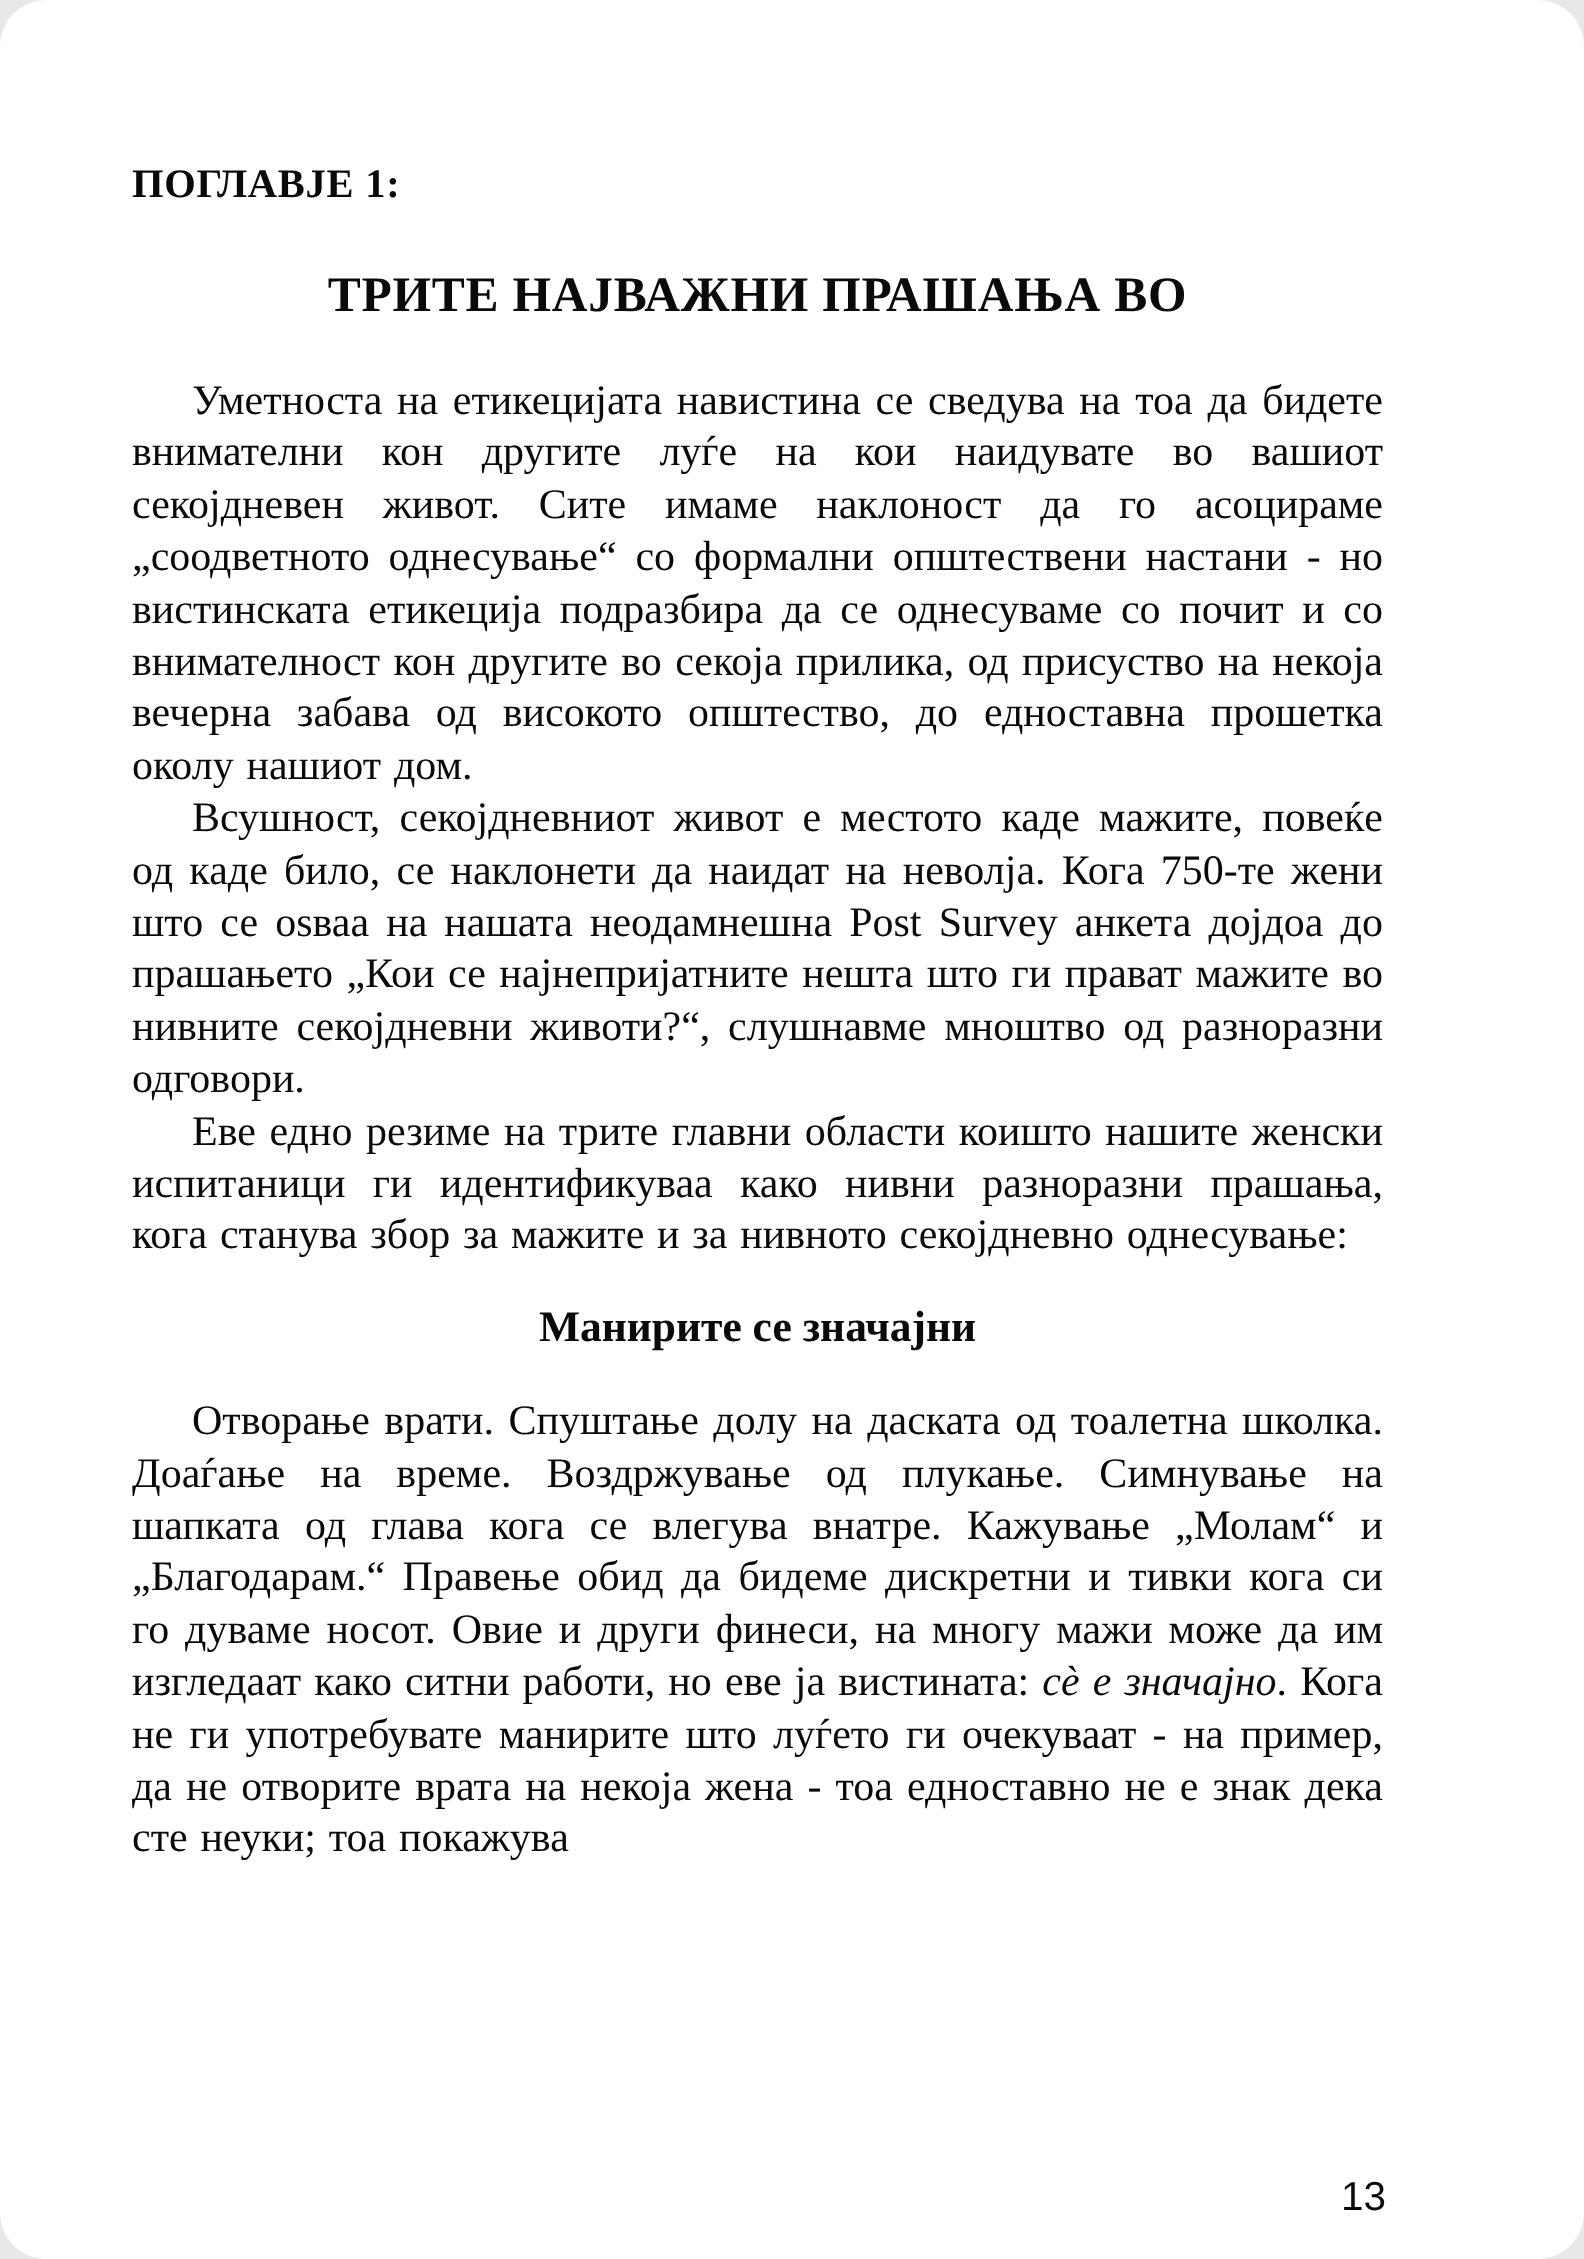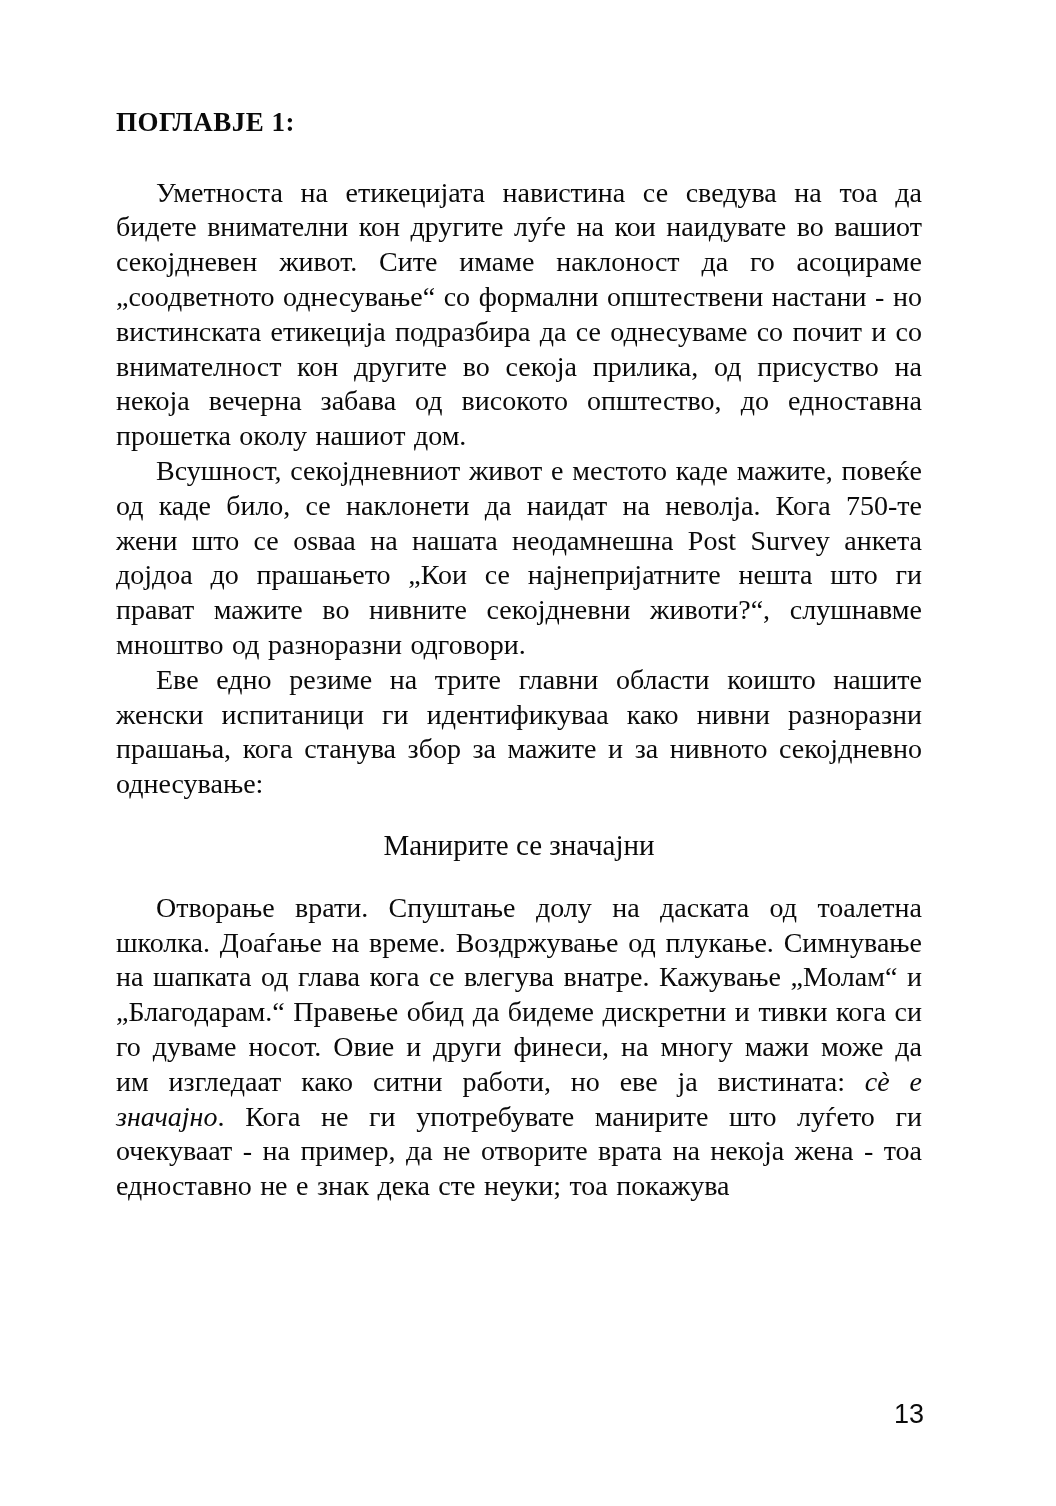--- a/index.html
+++ b/index.html
@@ -9,22 +9,23 @@
   }
   .page {
     position: relative;
     width: 1056px;
     height: 1506px;
     margin: 0 auto;
     background: #ffffff;
     color: #0a0a0a;
     font-family: "Liberation Serif", serif;
     box-sizing: border-box;
-    padding: 108px 134px 0 116px;
+    padding: 108px 134px 0 88px;
     overflow: hidden;
+    border-radius: 31px;
   }
   .chapter-label {
     font-size: 27px;
     font-weight: bold;
     line-height: 1.1;
     letter-spacing: 0.5px;
   }
   .title {
     margin: 38px 0 0 0;
     text-align: center;
@@ -43,39 +44,40 @@
   .para {
     margin: 0;
     text-indent: 40px;
     word-spacing: 1.5px;
   }
   .subheading {
     margin: 26px 0 28px 0;
     text-align: center;
     text-indent: 0;
     font-size: 29px;
-    font-weight: normal;
+    font-weight: bold;
   }
   .emph { font-style: italic; }
   .page-number {
     position: absolute;
     right: 132px;
-    top: 1399px;
+    top: 1449px;
     font-size: 27px;
     font-family: "Liberation Sans", sans-serif;
   }
 </style>
 </head>
 <body>
 
 <div class="page">
 
   <div class="chapter-label">ПОГЛАВЈЕ 1:</div>
 
   <h1 class="title">
+    <span class="title-line">ТРИТЕ НАЈВАЖНИ ПРАШАЊА ВО</span>
   </h1>
 
   <div class="body-text">
     <p class="para">Уметноста на етикецијата навистина се сведува на тоа да бидете внимателни кон другите луѓе на кои наидувате во вашиот секојдневен живот. Сите имаме наклоност да го асоцираме „соодветното однесување“ со формални општествени настани - но вистинската етикеција подразбира да се однесуваме со почит и со внимателност кон другите во секоја прилика, од присуство на некоја вечерна забава од високото општество, до едноставна прошетка околу нашиот дом.</p>
     <p class="para">Всушност, секојдневниот живот е местото каде мажите, повеќе од каде било, се наклонети да наидат на неволја. Кога 750-те жени што се оѕваа на нашата неодамнешна Post Survey анкета дојдоа до прашањето „Кои се најнепријатните нешта што ги прават мажите во нивните секојдневни животи?“, слушнавме мноштво од разноразни одговори.</p>
     <p class="para">Еве едно резиме на трите главни области коишто нашите женски испитаници ги идентификуваа како нивни разноразни прашања, кога станува збор за мажите и за нивното секојдневно однесување:</p>
 
     <h2 class="subheading">Манирите се значајни</h2>
 
     <p class="para"><span>Отворање врати. Спуштање долу на даската од тоалетна школка. Доаѓање на време. Воздржување од плукање. Симнување на шапката од глава кога се влегува внатре. Кажување „Молам“ и „Благодарам.“ Правење обид да бидеме дискретни и тивки кога си го дуваме носот. Овие и други финеси, на многу мажи може да им изгледаат како ситни работи, но еве ја вистината: </span><em class="emph">сè е значајно</em><span>. Кога не ги употребувате манирите што луѓето ги очекуваат - на пример, да не отворите врата на некоја жена - тоа едноставно не е знак дека сте неуки; тоа покажува</span></p>

